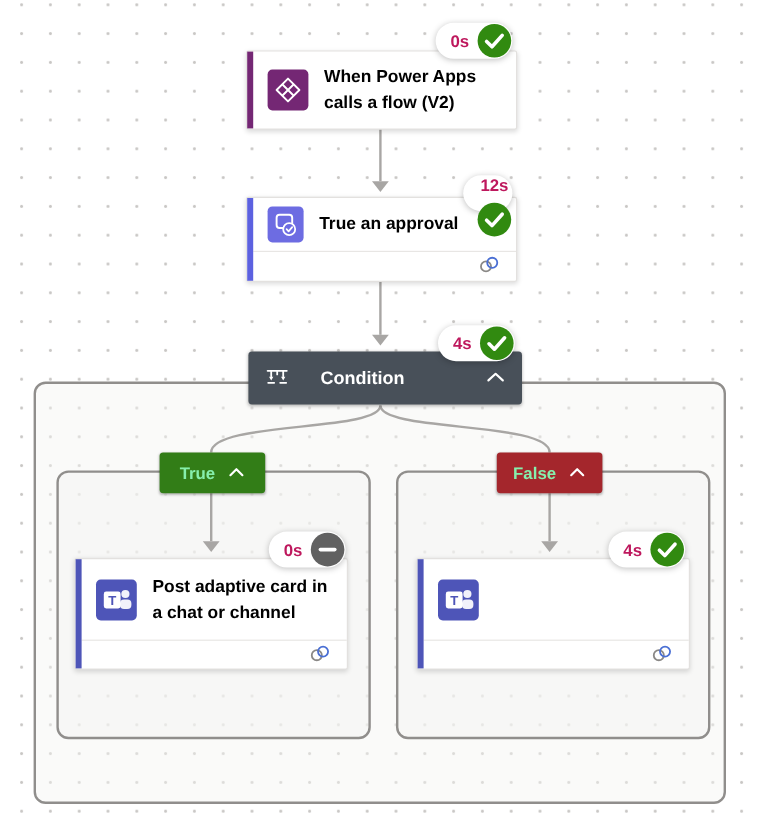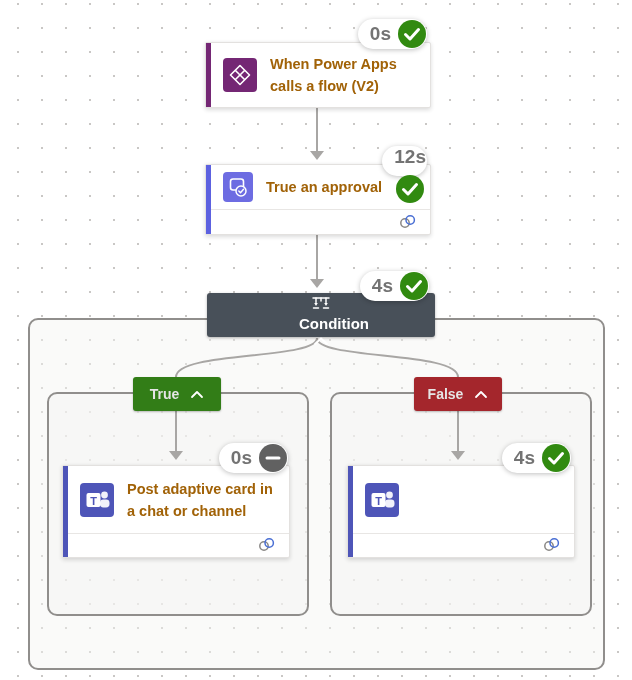--- a/index.html
+++ b/index.html
@@ -30,55 +30,55 @@
   .stripe{position:absolute;left:0;top:0;bottom:0;width:5px;}
   .stripe.purple{background:#742774;}
   .stripe.approval{background:#5c61e0;}
   .stripe.teams{background:#4e55b8;}
   .card-main{display:flex;align-items:center;gap:13px;padding-left:17px;height:100%;}
   .card.has-footer .card-main{height:auto;}
   .app-icon{flex:0 0 auto;display:flex;align-items:center;justify-content:center;border-radius:4px;}
   .app-icon.pa{width:34px;height:34px;background:#742774;}
   .app-icon.appr{width:30px;height:30px;background:#6d6ce2;}
   .app-icon.teams{width:34px;height:34px;background:#4e55b8;}
-  .card-title{font-size:14.5px;font-weight:600;color:#a16207;line-height:22px;padding-right:10px;}
+  .card-title{font-size:14.5px;font-weight:600;color:#000000;line-height:22px;padding-right:10px;}
   .card-footer{
     border-top:1px solid #e8e6e4;height:25px;display:flex;align-items:center;
     justify-content:flex-end;padding-right:13px;margin-left:5px;
   }
   #trigger-card{left:205px;top:42px;width:226px;height:66px;}
   #approval-card{left:205px;top:164px;width:226px;height:71px;}
   #approval-card .card-main{height:44px;}
   #approval-card .card-footer{height:26px;}
   #true-card{left:62px;top:465px;width:228px;height:93px;}
   #false-card{left:347px;top:465px;width:228px;height:93px;}
   #true-card .card-main,#false-card .card-main{height:67px;}
   
   .condition-header{
     position:absolute;left:207px;top:293px;width:228px;height:44px;background:#485059;
     border-radius:3px;display:flex;align-items:center;padding:0 14px;box-sizing:border-box;
-    box-shadow:0 1px 3px rgba(0,0,0,.3);z-index:3;cursor:pointer;flex-direction:column;
+    box-shadow:0 1px 3px rgba(0,0,0,.3);z-index:3;cursor:pointer;
   }
   .condition-title{color:#fff;font-size:15px;font-weight:700;margin-left:26px;flex:1;}
   
   .branch-label{
     position:absolute;top:377px;width:88px;height:34px;border-radius:3px;display:flex;
     align-items:center;justify-content:center;gap:11px;z-index:4;cursor:pointer;
     box-shadow:0 1px 2px rgba(0,0,0,.25);
   }
   #true-label{left:133px;background:#327d17;}
   #false-label{left:414px;background:#a4262c;}
-  .branch-label .label-text{color:#e5e5e5;font-size:14px;font-weight:700;}
+  .branch-label .label-text{color:#86efac;font-size:14px;font-weight:700;}
   
   .badge{
     position:absolute;height:30px;background:#fff;border-radius:15px;display:flex;
     align-items:center;gap:7px;padding:0 1px 0 12px;box-shadow:0 1px 5px rgba(0,0,0,.25);
     z-index:5;
   }
-  .badge-text{font-size:19px;font-weight:700;color:#737373;}
+  .badge-text{font-size:14px;font-weight:700;color:#be185d;}
   .badge-circle{
     width:28px;height:28px;border-radius:50%;display:flex;align-items:center;
     justify-content:center;flex:0 0 auto;
   }
   .badge-circle.success{background:#318a10;}
   .badge-circle.skipped{background:#616161;}
   #badge-trigger{top:19px;right:205px;}
   #badge-approval{top:146px;right:205px;flex-direction:column;}
   #badge-condition{top:271px;right:203px;}
   #badge-true{top:443px;right:344px;}

